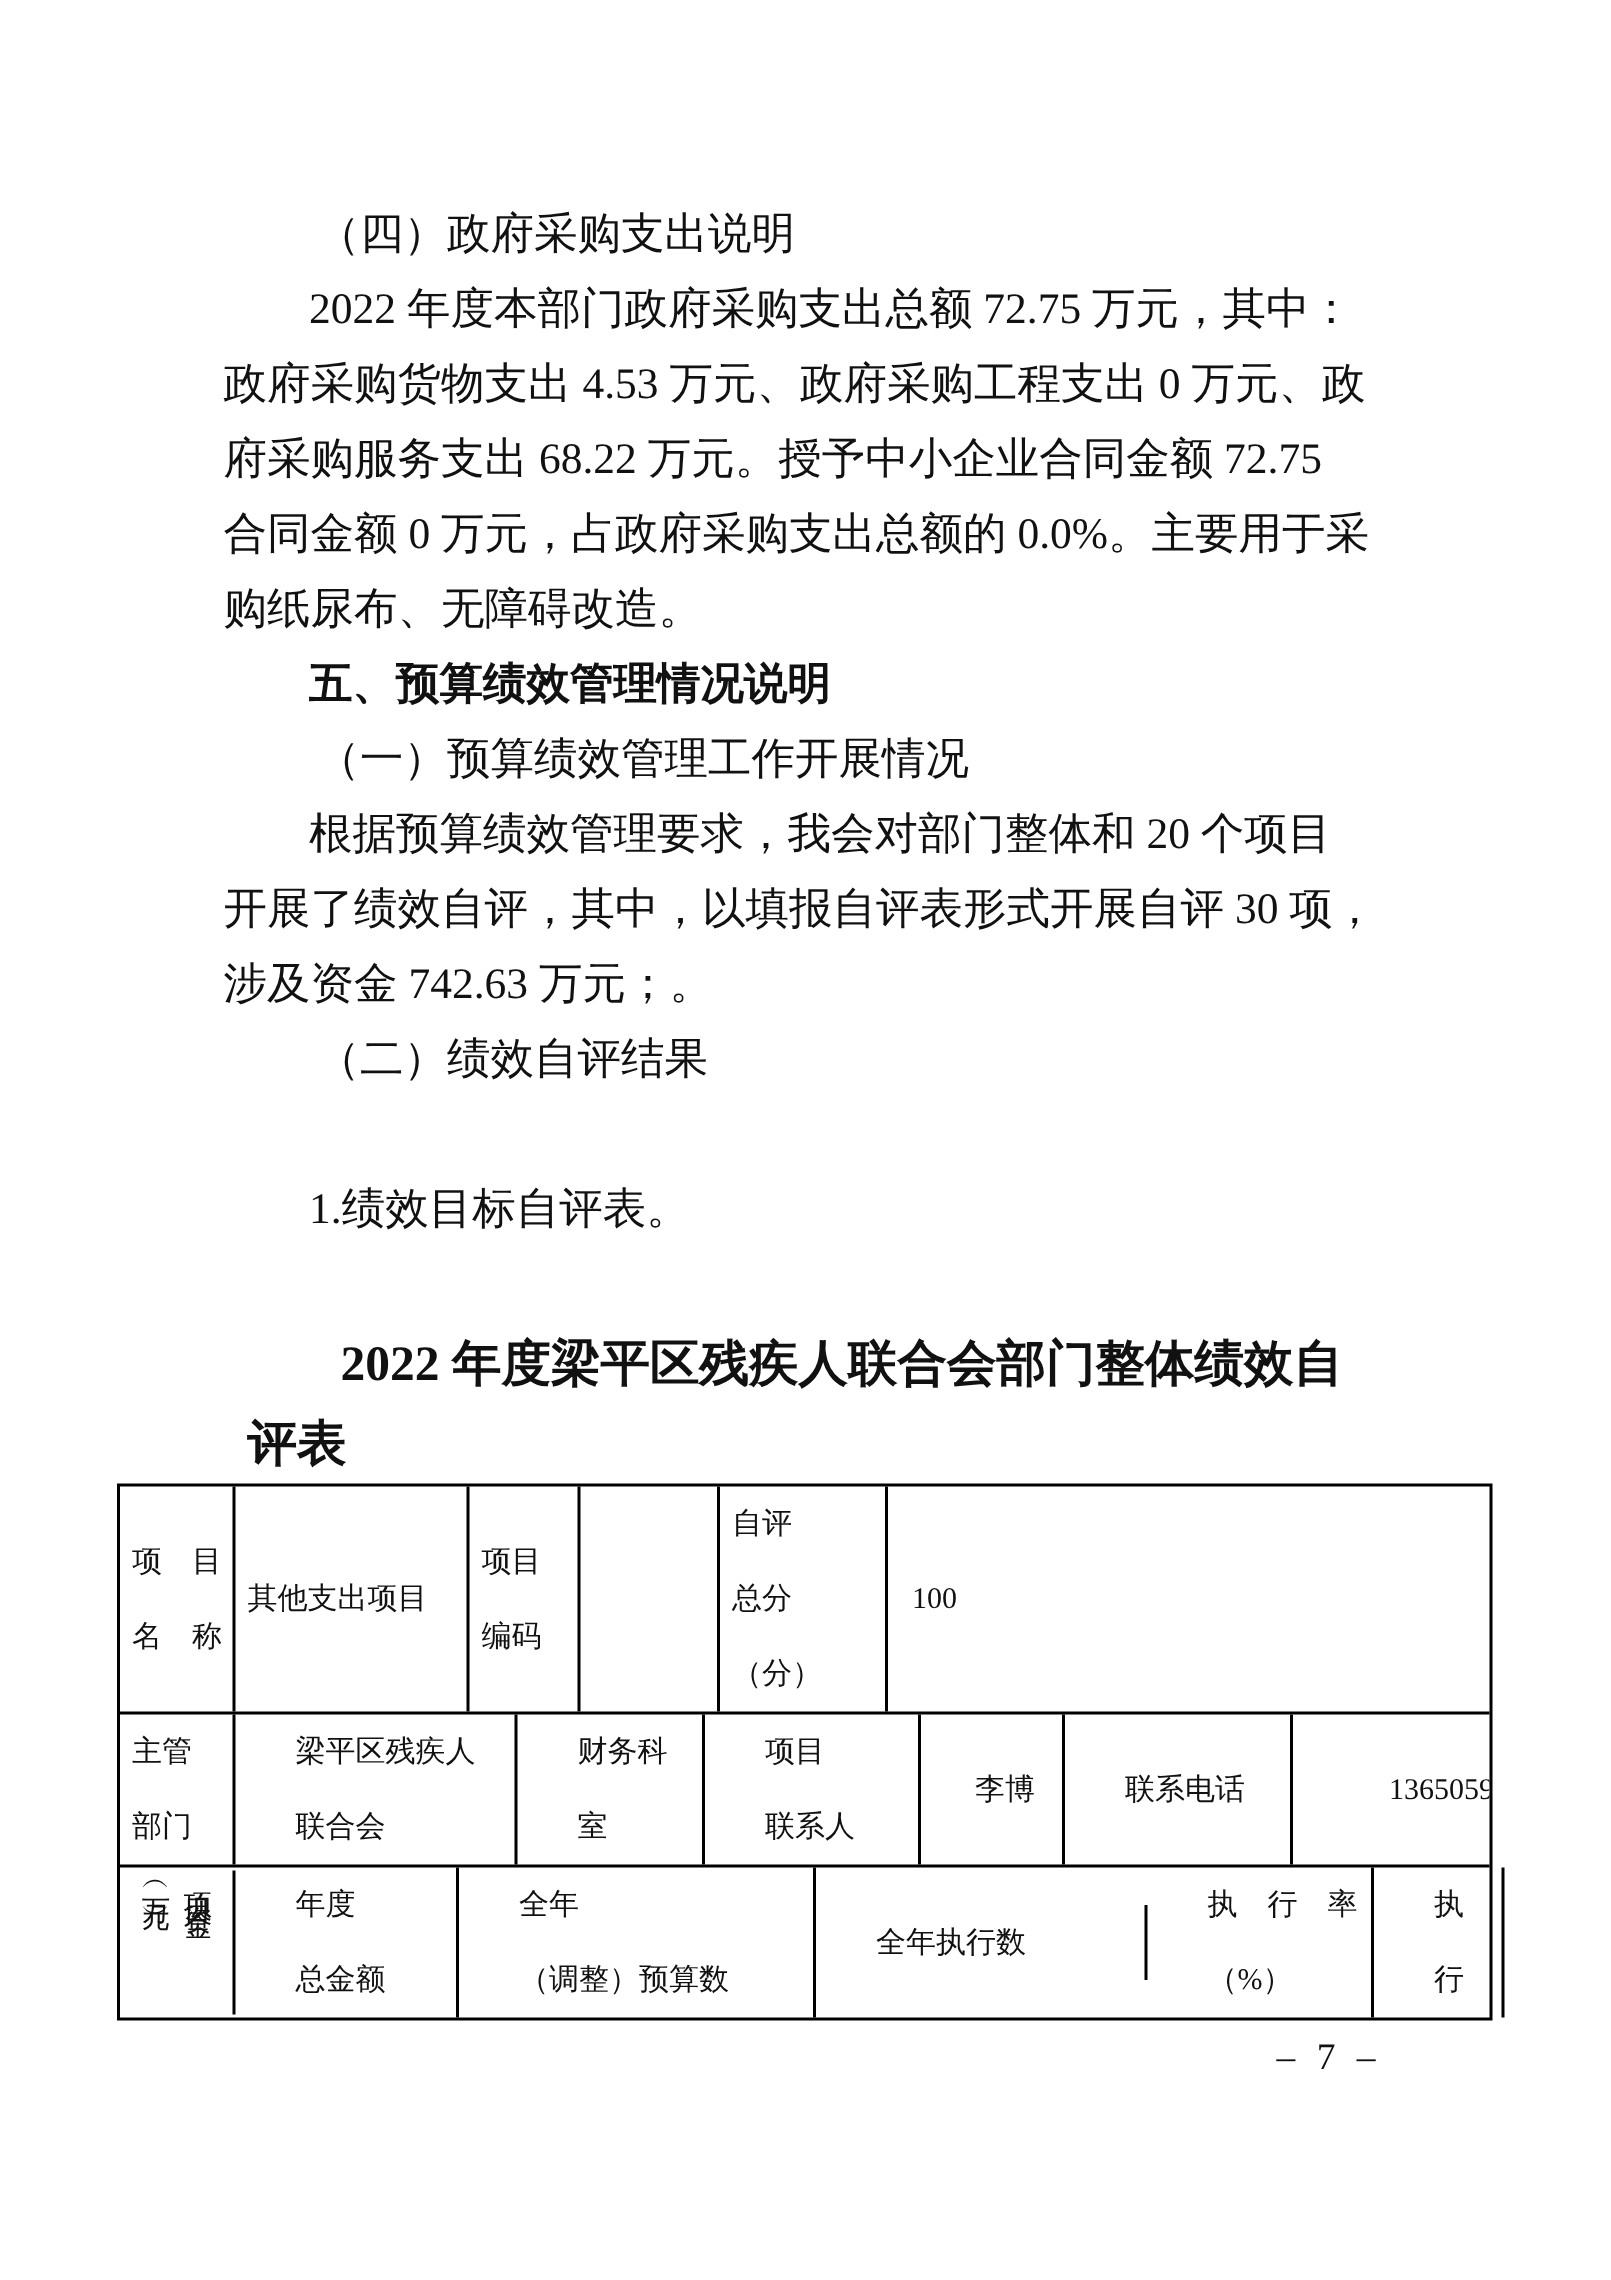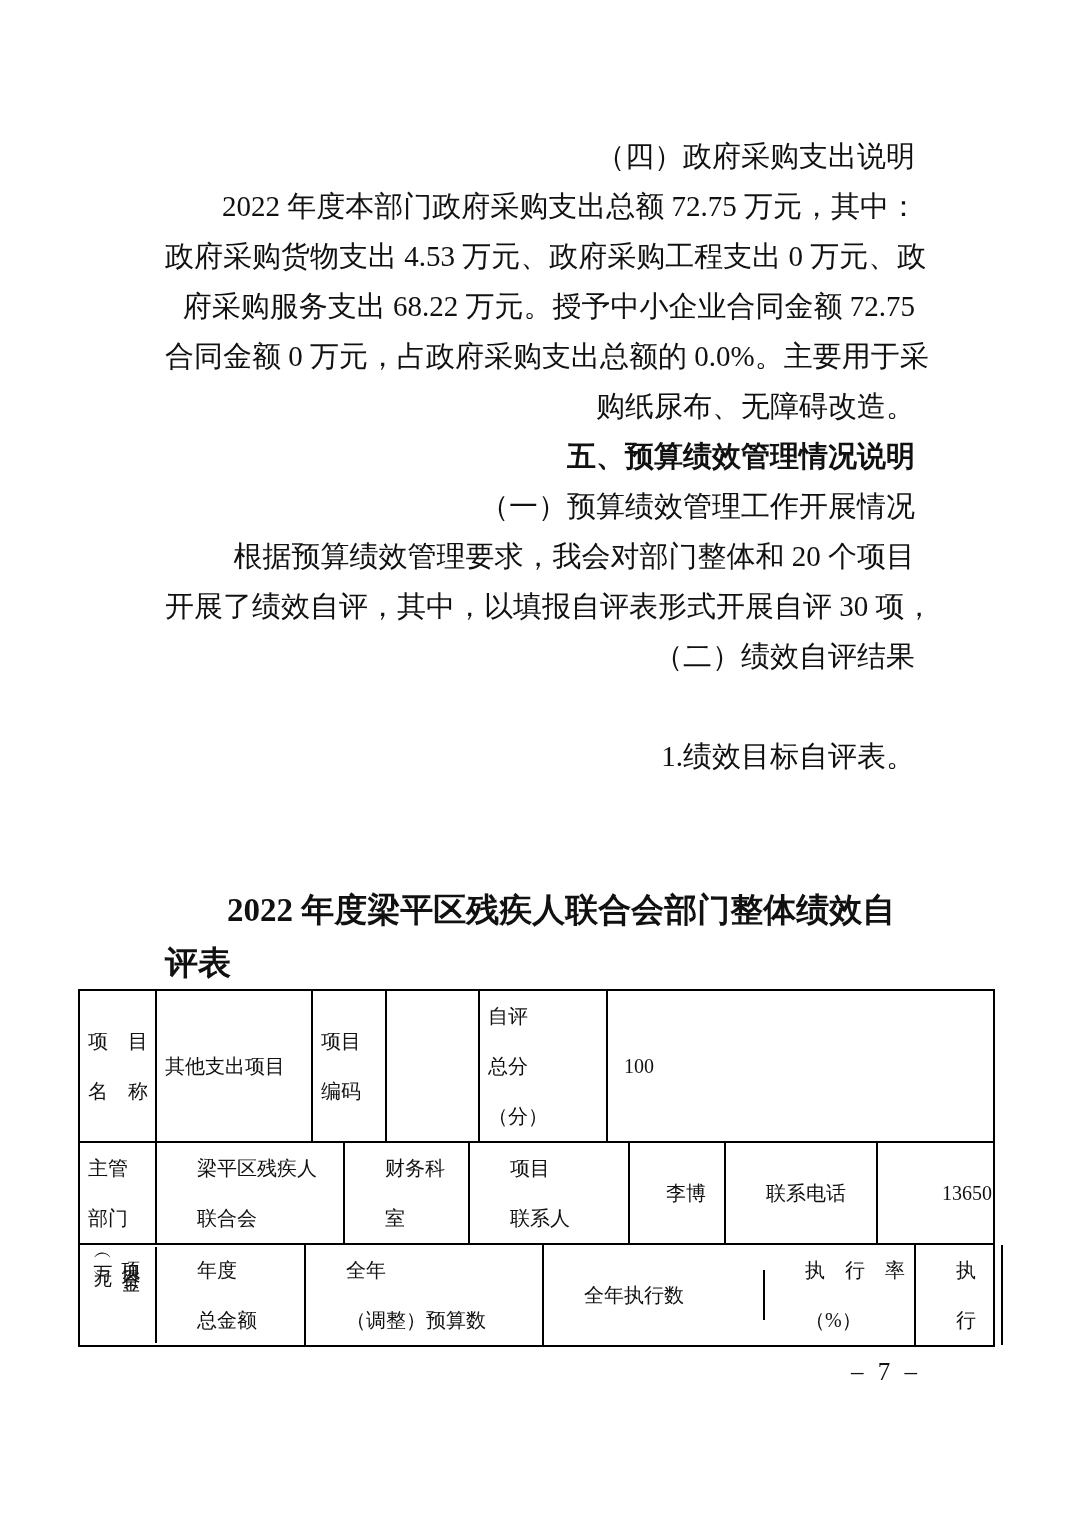--- a/index.html
+++ b/index.html
@@ -1,21 +1,21 @@
 <!DOCTYPE html>
 <html><head>
 <meta charset="utf-8">
 <style>
   html,body{margin:0;padding:0;background:#ffffff;}
   .page{
     position:relative;width:1074px;height:1520px;background:#ffffff;color:#111111;
     font-family:"Liberation Serif","DejaVu Serif",serif;overflow:hidden;
   }
   
-  .body-text{position:absolute;left:165px;top:131px;width:750px;font-size:29px;text-align:right;}
+  .body-text{position:absolute;left:149px;top:131px;width:750px;font-size:29px;}
   .line{height:50px;line-height:50px;white-space:nowrap;}
   .ind{text-indent:57px;}
   .ind2{text-indent:62px;}
   .bold{font-weight:bold;}
   
   .tbl-title{position:absolute;left:165px;top:884px;width:760px;
     font-size:33px;font-weight:bold;line-height:53px;white-space:nowrap;}
   .tbl-title .t1{text-indent:62px;}
   
   .ptable{position:absolute;left:78px;top:989px;width:917px;box-sizing:border-box;
@@ -23,21 +23,21 @@
   .trow{display:flex;border-bottom:2px solid #000;}
   .trow.last{border-bottom:none;align-items:center;}
   .r1{height:150px;}
   .r2,.r3{height:100px;gap:32px;}
   .cell{border-right:2px solid #000;box-sizing:border-box;display:flex;
     flex-direction:column;justify-content:center;padding-left:8px;
     line-height:50px;flex:0 0 auto;overflow:hidden;}
   .cell.lastc{border-right:none;}
   .cell.grow{flex:1 1 auto;}
   .w77{width:77px}.w156{width:156px}.w74{width:74px}.w93{width:93px}
-  .w128{width:128px}.w64{width:64px}.w120{width:120px}.w117{width:117px}
+  .w128{width:112px}.w64{width:64px}.w120{width:120px}.w117{width:117px}
   .w206{width:206px}.w189{width:189px}.w119{width:119px}.w55{width:55px}
   .pl4{padding-left:4px}.pl14{padding-left:32px}.pl16{padding-left:16px}
   .cline{white-space:nowrap;}
   
   .vcell{padding:0;flex-direction:row;align-items:center;justify-content:center;}
   .vwrap{display:flex;flex-direction:row-reverse;height:96px;gap:5px;}
   .vtext{writing-mode:vertical-rl;font-size:19px;line-height:23px;letter-spacing:4px;white-space:nowrap;}
   
   .pageno{position:absolute;left:838px;top:1354px;width:96px;text-align:center;
     font-size:25px;letter-spacing:4px;line-height:36px;}
@@ -51,20 +51,21 @@
     <div class="line ind2">（四）政府采购支出说明</div>
     <div class="line ind">2022 年度本部门政府采购支出总额 72.75 万元，其中：</div>
     <div class="line">政府采购货物支出 4.53 万元、政府采购工程支出 0 万元、政</div>
     <div class="line">府采购服务支出 68.22 万元。授予中小企业合同金额 72.75</div>
     <div class="line">合同金额 0 万元，占政府采购支出总额的 0.0%。主要用于采</div>
     <div class="line">购纸尿布、无障碍改造。</div>
     <div class="line ind bold">五、预算绩效管理情况说明</div>
     <div class="line ind2">（一）预算绩效管理工作开展情况</div>
     <div class="line ind">根据预算绩效管理要求，我会对部门整体和 20 个项目</div>
     <div class="line">开展了绩效自评，其中，以填报自评表形式开展自评 30 项，</div>
+    <div class="line">涉及资金 742.63 万元；。</div>
     <div class="line ind2">（二）绩效自评结果</div>
     <div class="line"></div>
     <div class="line ind">1.绩效目标自评表。</div>
   </div>
 
   <div class="tbl-title">
     <div class="t1">2022 年度梁平区残疾人联合会部门整体绩效自</div>
     <div class="t2">评表</div>
   </div>
 

